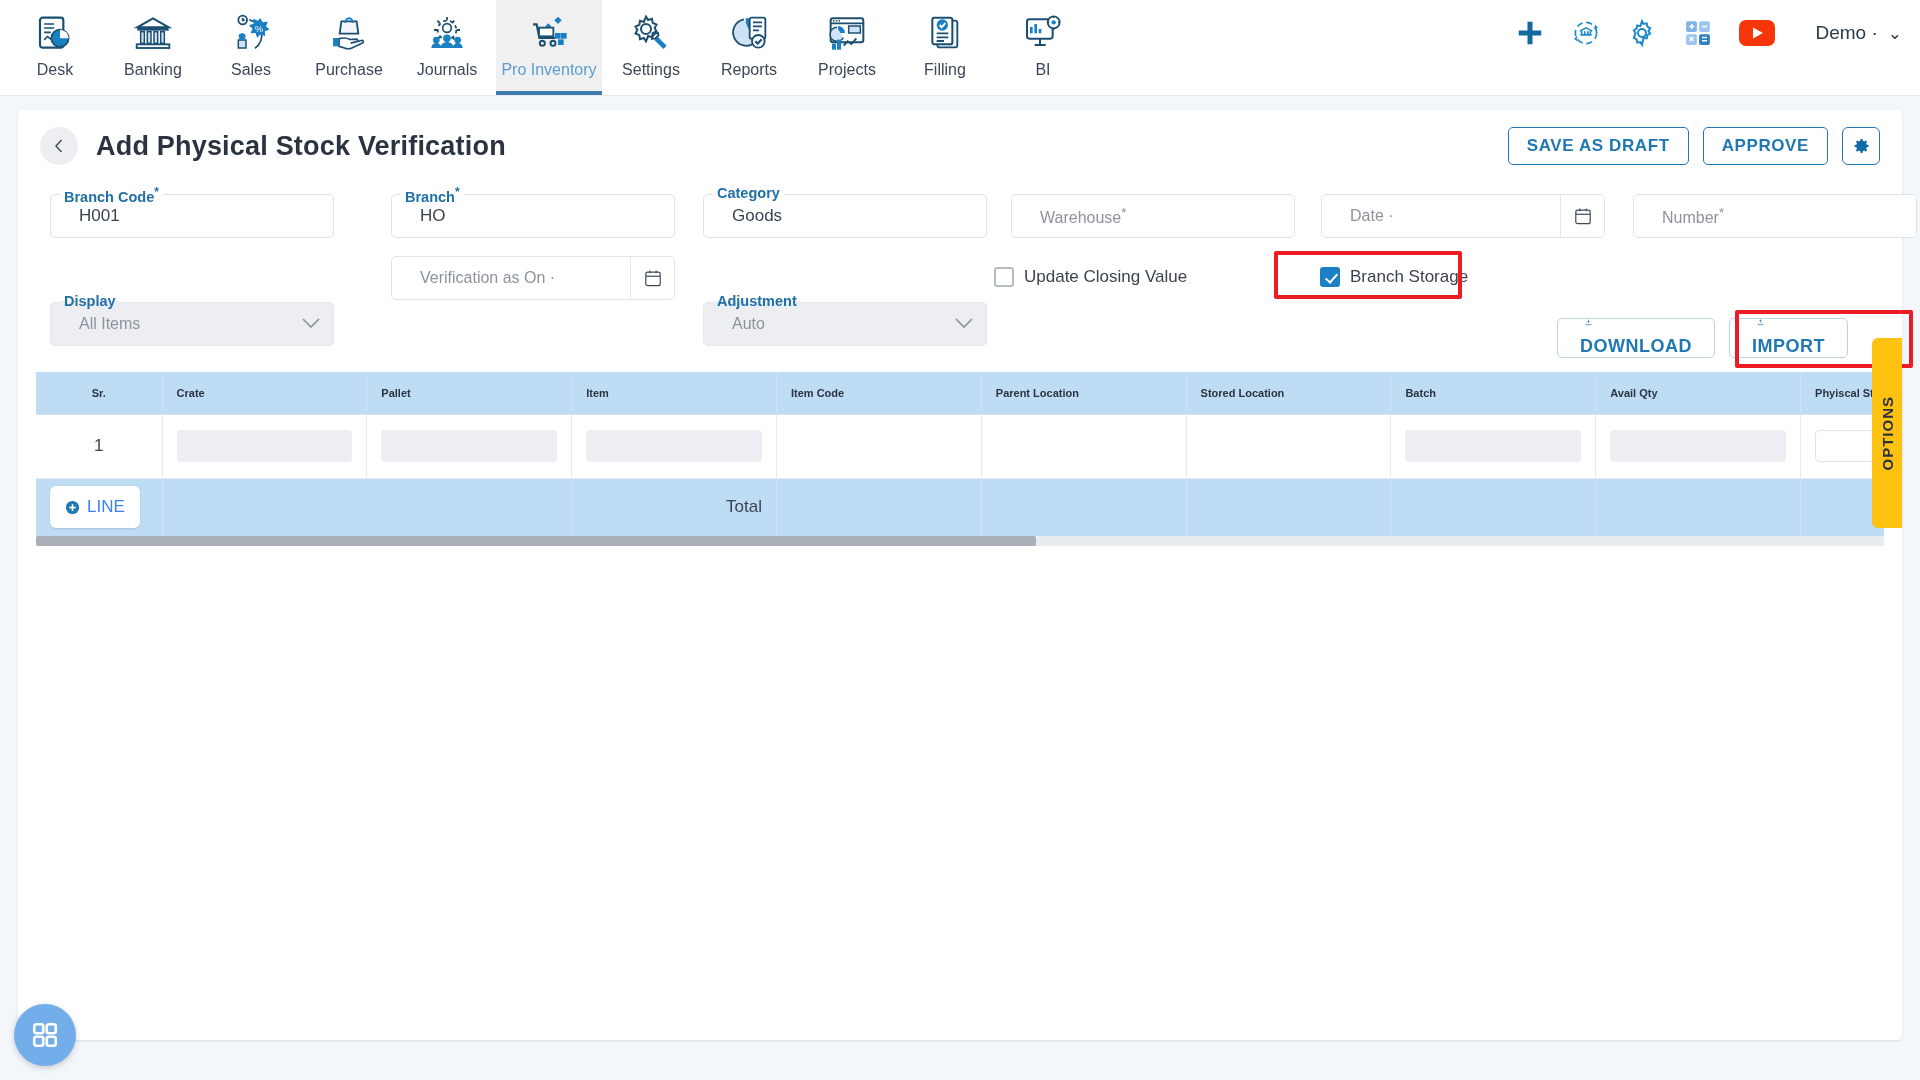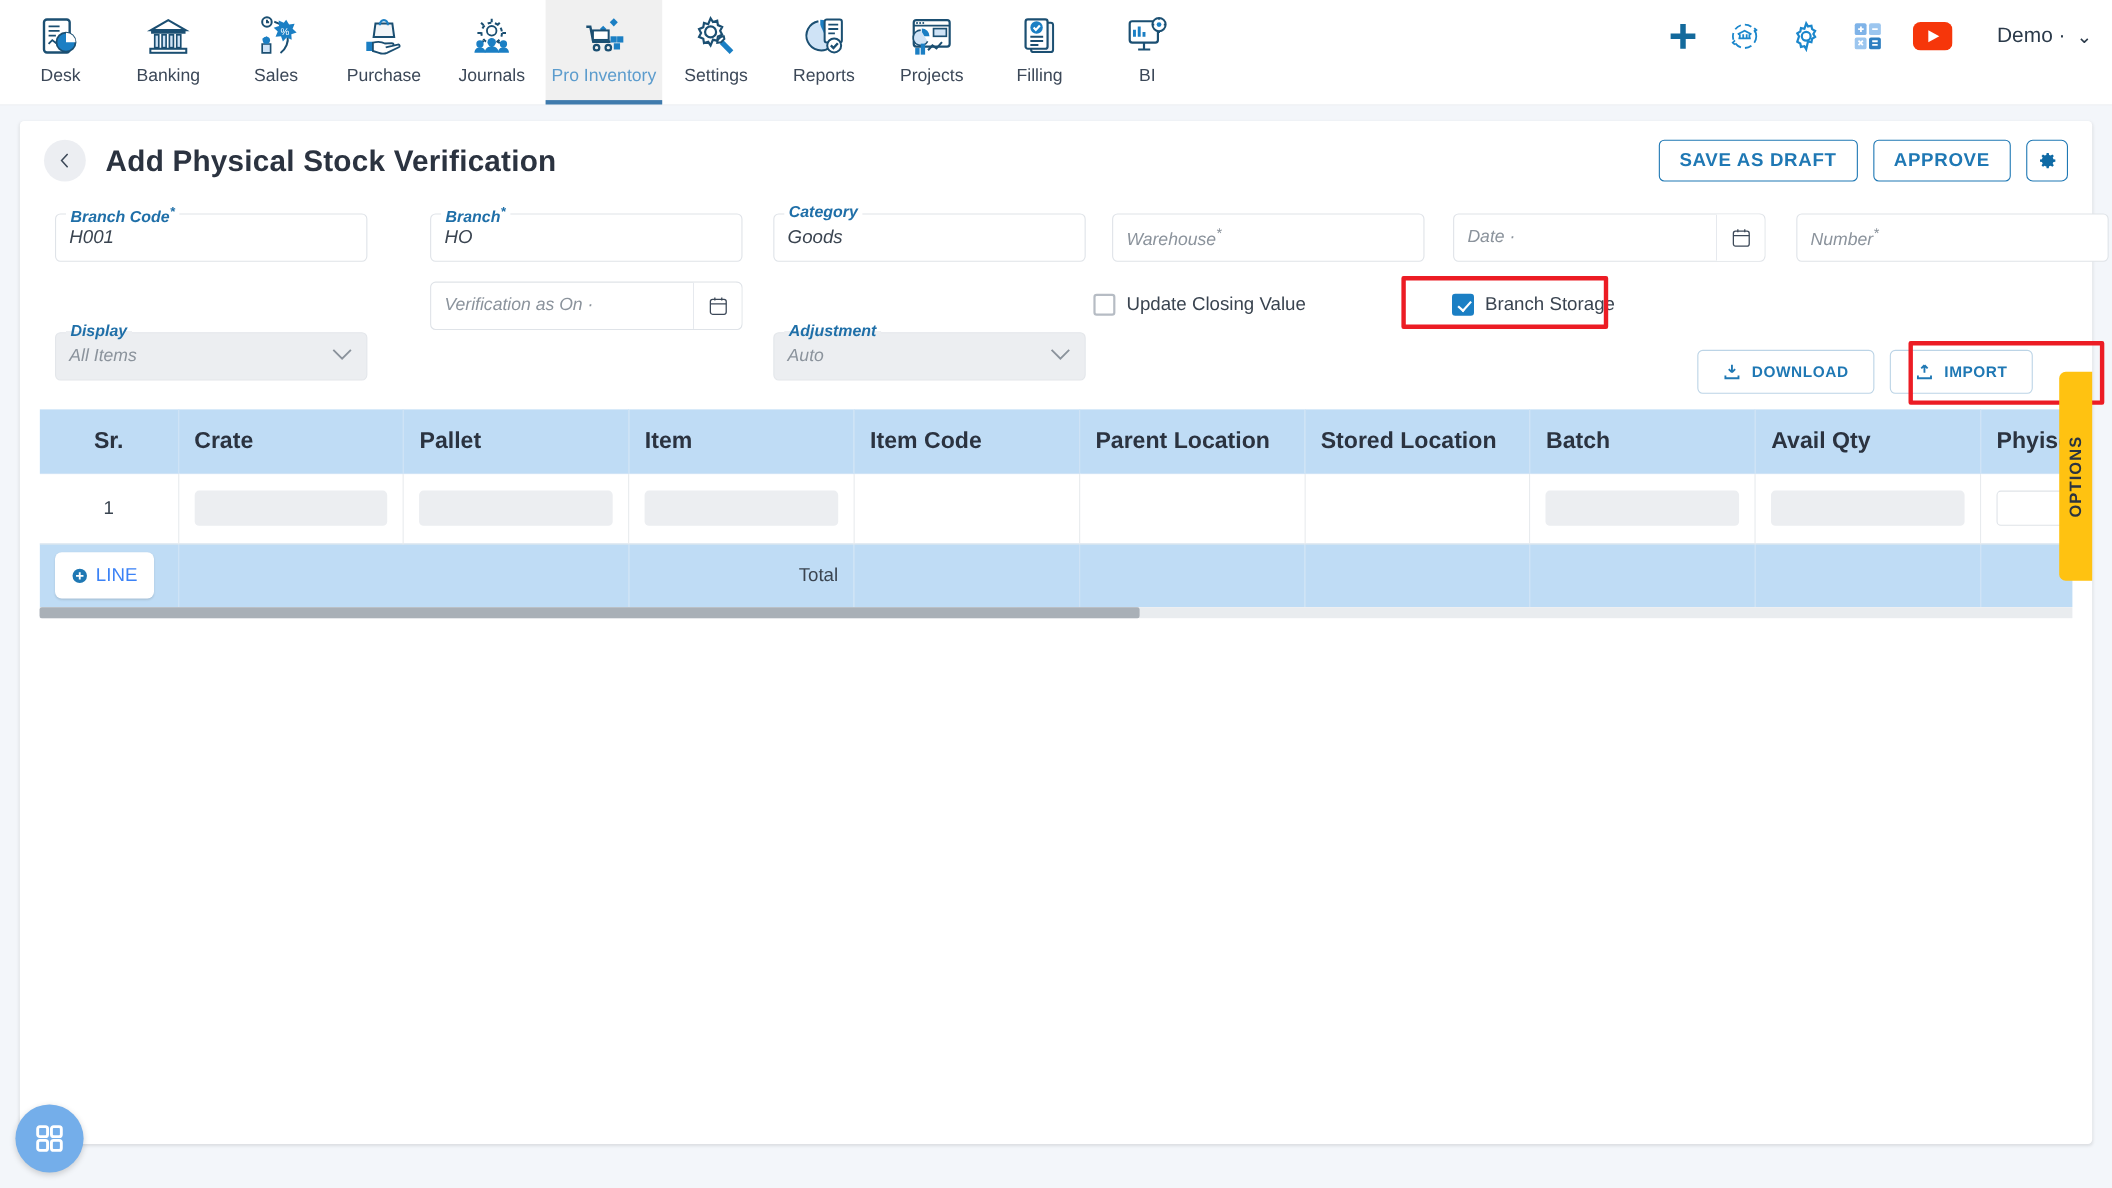--- a/index.html
+++ b/index.html
@@ -70,21 +70,21 @@
   .btn-icon-sq {
     border: 1px solid #1f78b4; background:#fff; border-radius:6px; width: 38px; height:38px;
     display:flex; align-items:center; justify-content:center; cursor:pointer;
   }
 
   
   .form-area { padding: 0 18px; }
   .row1 { display:flex; gap: 0; align-items: flex-start; }
   .fld {
     position: relative; height: 44px; border: 1px solid #dfe3e8; border-radius: 5px;
-    background:#fff; display:flex; align-items:center; padding: 0 12px; font-style: italic;
+    background:#fff; display:flex; align-items:center; padding: 0 28px;
   }
   .fld.disabled { background:#eceef1; border-color:#e3e6ea;margin-top:46px; }
   .fld .legend {
     position:absolute; top:-10px; left: 9px; background:#fff; padding: 0 4px;
     font-size: 14.5px; color:#1f6fa8; font-weight: 700; white-space:nowrap;
   }
   .fld.disabled .legend { background: linear-gradient(to bottom,#fff 50%, #eceef1 50%); }
   .fld .val { font-size: 17px; color:#3a4450; }
   .fld .ph { font-size: 16px; color:#8b939c; }
   .star { color:#8b939c; font-size: 13px; vertical-align: super; }
@@ -105,30 +105,30 @@
     content:""; position:absolute; left:6px; top:2px; width:5px; height:10px;
     border:solid #fff; border-width: 0 2.5px 2.5px 0; transform: rotate(42deg);
   }
   .cbx-lbl { font-size:17px; color:#3a4450; }
 
   .red-box { position:absolute; border: 4px solid #ec1c24; border-radius:2px; pointer-events:none; }
 
   .dl-row { display:flex; justify-content:flex-end; gap: 14px; padding: 0 18px; margin-top: 30px; }
   .btn-dl {
     border:1px solid #bcd4e6; background:#fff; color:#1f78b4; border-radius:5px; height:40px;
-    padding: 0 22px; font-size:14px; font-weight:700; letter-spacing:.5px;
-    display:flex; align-items:center; gap:10px; cursor:pointer;
+    padding: 0 22px; font-size:18px; font-weight:700; letter-spacing:.5px;
+    display:flex; gap:10px; cursor:pointer;flex-direction:column;
   }
 
   
   .tbl-wrap { margin: 14px 18px 0 18px; position: relative; width: 1848px; overflow: hidden; }
   table.grid { border-collapse: collapse; table-layout: fixed; width: 1970px; }
   table.grid th {
-    background:#bfdcf5; color:#2b3340; font-size: 21px; font-weight: 700;
-    text-align:left; height: 58px; padding: 0 14px; border-right:1px solid #cfe3f6;
+    background:#bfdcf5; color:#2b3340; font-size: 11px; font-weight: 700;
+    text-align:left; height: 42px; padding: 0 14px; border-right:1px solid #cfe3f6;
     border-bottom: 1px solid #cfe3f6;
   }
   table.grid th.c-sr { text-align:center; width: 120px; }
   table.grid td {
     height: 64px; border-right:1px solid #e8ebee; border-bottom:1px solid #e8ebee;
     padding: 0 14px; background:#fff; font-size:17px; color:#3a4450;
   }
   td.c-sr { text-align:center; }
   .cell-input {
     height: 32px; border-radius:4px; background:#eceef1; border:none; width: 100%;

